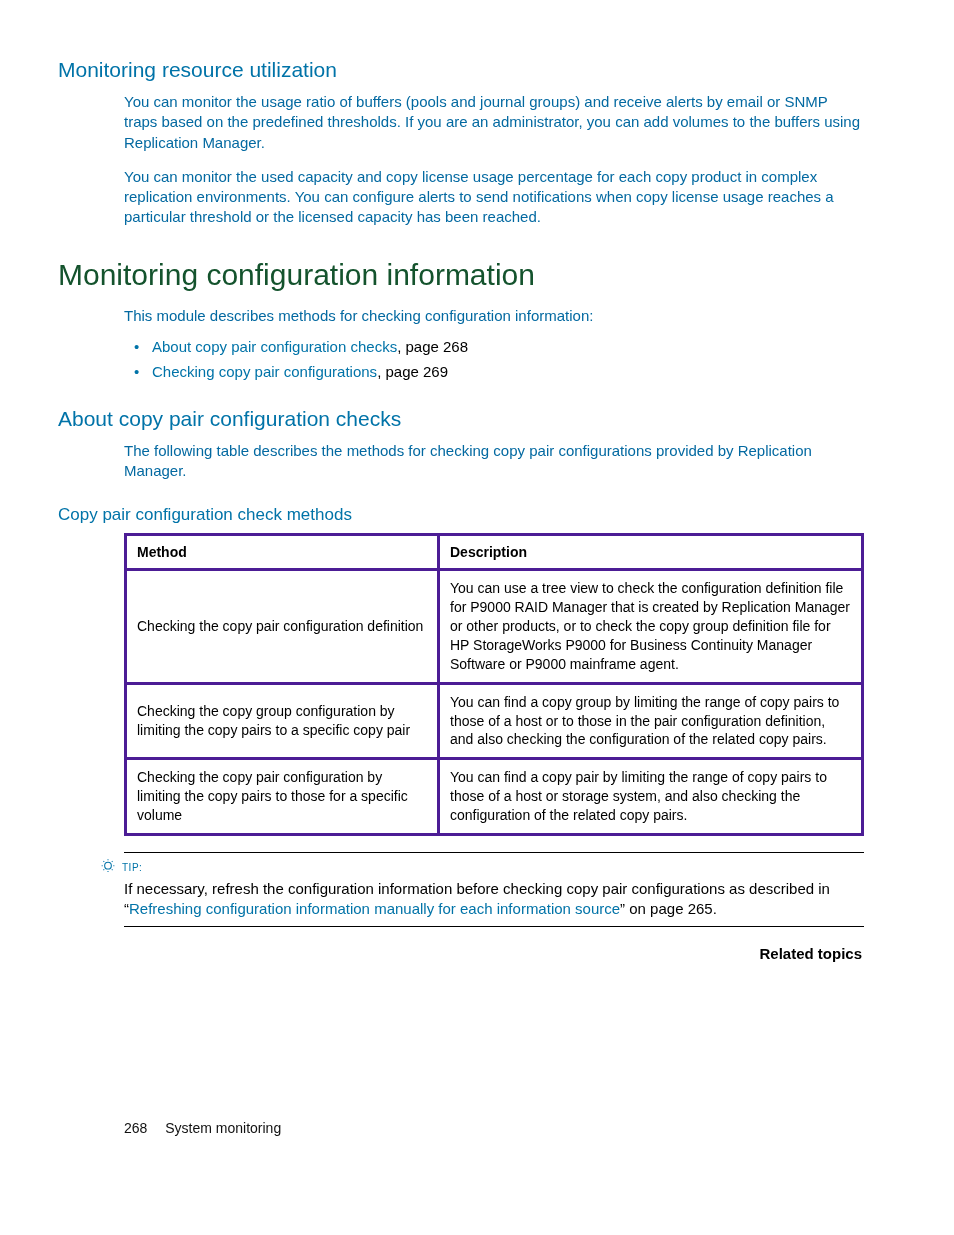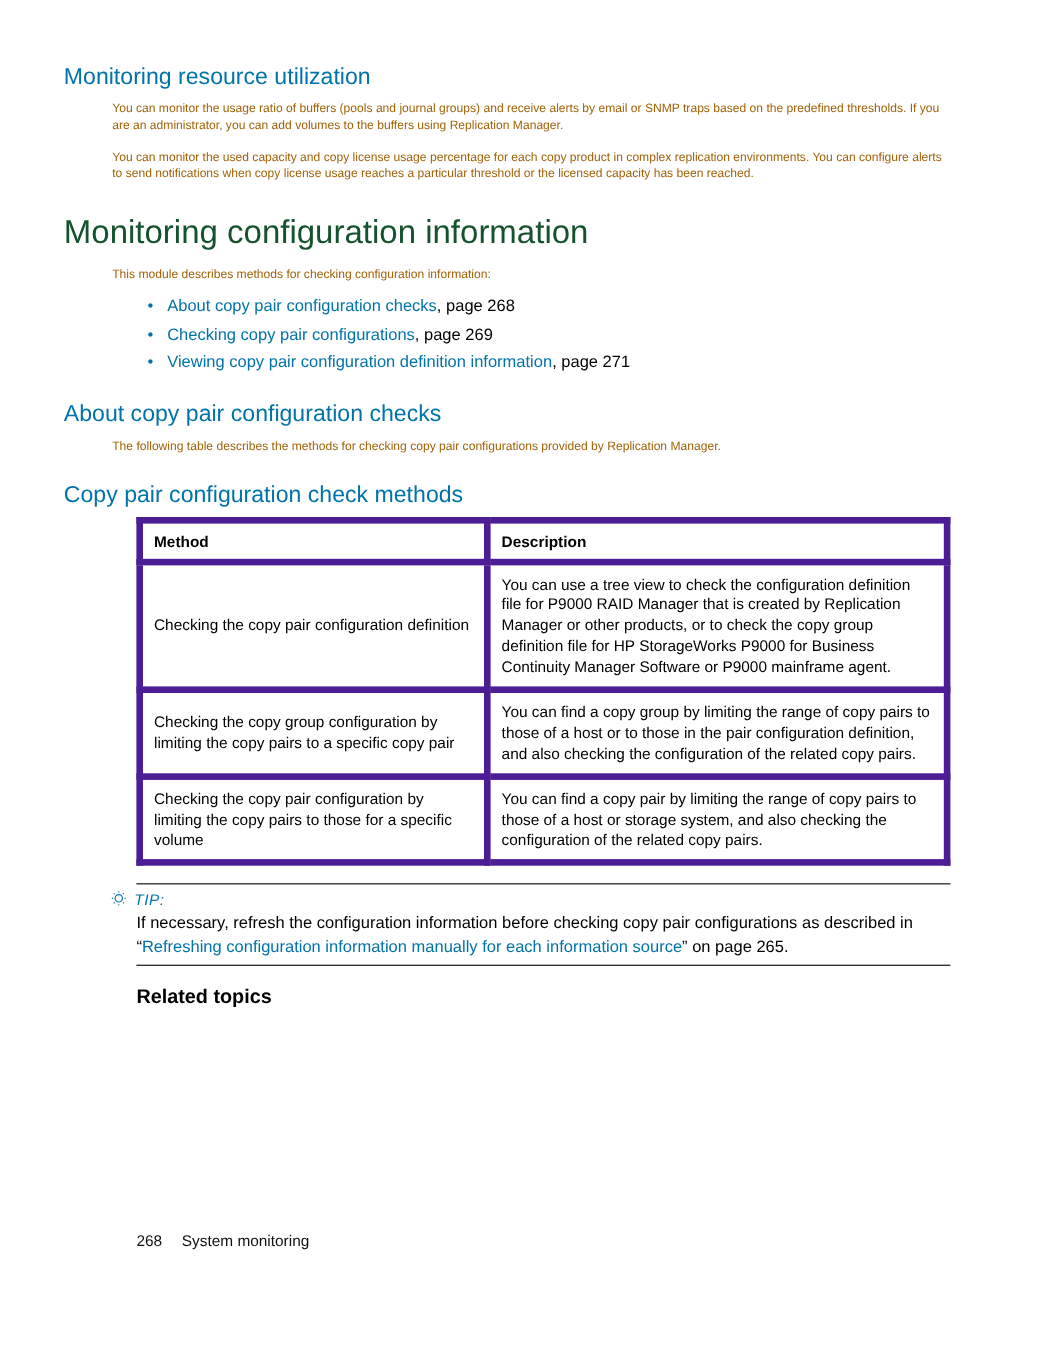--- a/index.html
+++ b/index.html
@@ -24,31 +24,31 @@
     font-family: Arial, Helvetica, sans-serif;
   }
   .h1 {
     font-size: 30px;
     font-weight: 400;
     color: #14532d;
     margin: 30px 0 14px 0;
     font-family: Arial, Helvetica, sans-serif;
   }
   .h3 {
-    font-size: 21px;
+    font-size: 17px;
     font-weight: 400;
     color: #0073a8;
     margin: 24px 0 6px 0;
   }
   .body-text {
-    font-size: 11px;
+    font-size: 15px;
     line-height: 1.35;
-    margin-left: 44px;
+    margin-left: 66px;
     margin-bottom: 14px;
-    color: #a16207;
+    color: #0369a1;
   }
   ul.links {
     list-style: none;
     padding: 0;
     margin: 8px 0 8px 66px;
   }
   ul.links li {
     font-size: 15px;
     line-height: 1.7;
     padding-left: 28px;
@@ -67,21 +67,21 @@
   .table-wrap {
     margin: 8px 0 16px 66px;
   }
   table.methods {
     border-collapse: collapse;
     width: 740px;
     font-size: 14px;
     border: 2px solid #000;
   }
   table.methods th, table.methods td {
-    border: 6px solid #4c1d95;
+    border: 3px solid #4c1d95;
     text-align: left;
     vertical-align: middle;
     padding: 8px 10px;
   }
   table.methods th {
     font-weight: 700;
     font-size: 14px;
     background: #fff;
   }
   table.methods td {
@@ -98,33 +98,33 @@
     margin: 0;
   }
   .tip-label-row {
     display: flex;
     align-items: center;
     gap: 6px;
     margin: 6px 0 4px -24px;
   }
   .tip-label {
     color: #0073a8;
-    font-size: 14px;
+    font-size: 10px;
     letter-spacing: 0.5px;
-    font-style: italic;
   }
   .tip-text {
     font-size: 15px;
     line-height: 1.35;
     margin-bottom: 6px;
   }
   .bold {
     font-weight: 700;
-    font-size: 18px;
+    font-size: 15px;
     margin: 18px 0 6px 66px;
+    text-align: right;
   }
   .footer {
     position: absolute;
     bottom: 72px;
     left: 124px;
     font-size: 14px;
     color: #111;
   }
   .footer .pn { margin-right: 14px; }
   .tip-icon {
@@ -141,21 +141,20 @@
   <div class="h2">Monitoring resource utilization</div>
   <div class="body-text">You can monitor the usage ratio of buffers (pools and journal groups) and receive alerts by email or SNMP traps based on the predefined thresholds. If you are an administrator, you can add volumes to the buffers using Replication Manager.</div>
 
   <div class="body-text">You can monitor the used capacity and copy license usage percentage for each copy product in complex replication environments. You can configure alerts to send notifications when copy license usage reaches a particular threshold or the licensed capacity has been reached.</div>
 
   <div class="h1">Monitoring configuration information</div>
   <div class="body-text" style="margin-bottom:4px">This module describes methods for checking configuration information:</div>
   <ul class="links">
     <li><a class="link">About copy pair configuration checks</a><span>, page 268</span></li>
     <li><a class="link">Checking copy pair configurations</a><span>, page 269</span></li>
-    <li><a class="link">Viewing copy pair configuration definition information</a><span>, page 271</span></li>
   </ul>
 
   <div class="h2" style="margin-top:22px">About copy pair configuration checks</div>
   <div class="body-text">The following table describes the methods for checking copy pair configurations provided by Replication Manager.</div>
 
   <div class="h3">Copy pair configuration check methods</div>
 
   <div class="table-wrap">
     <table class="methods">
       <thead>

